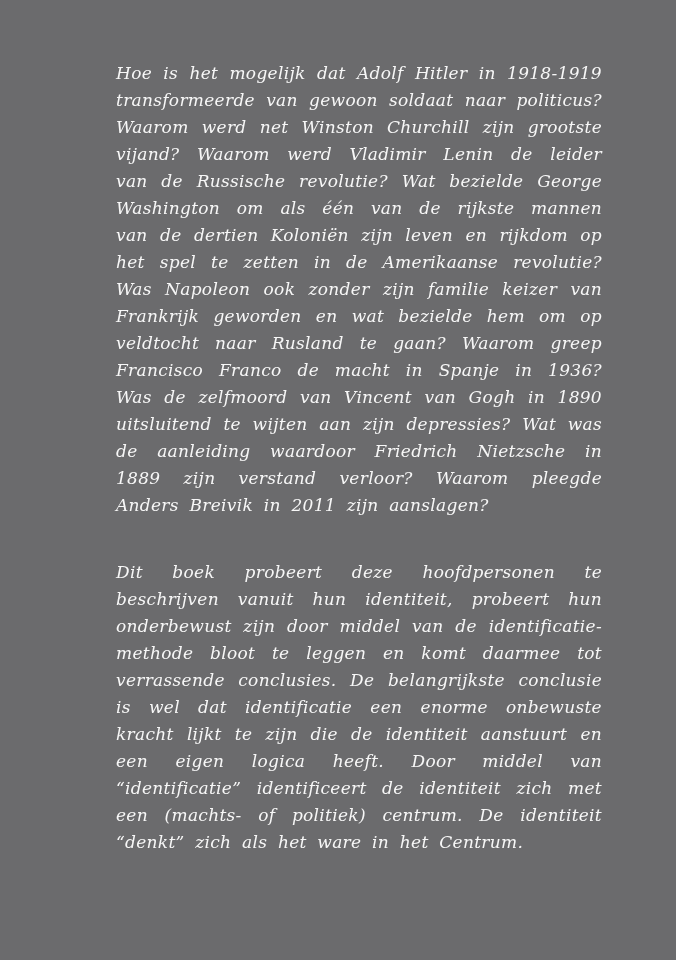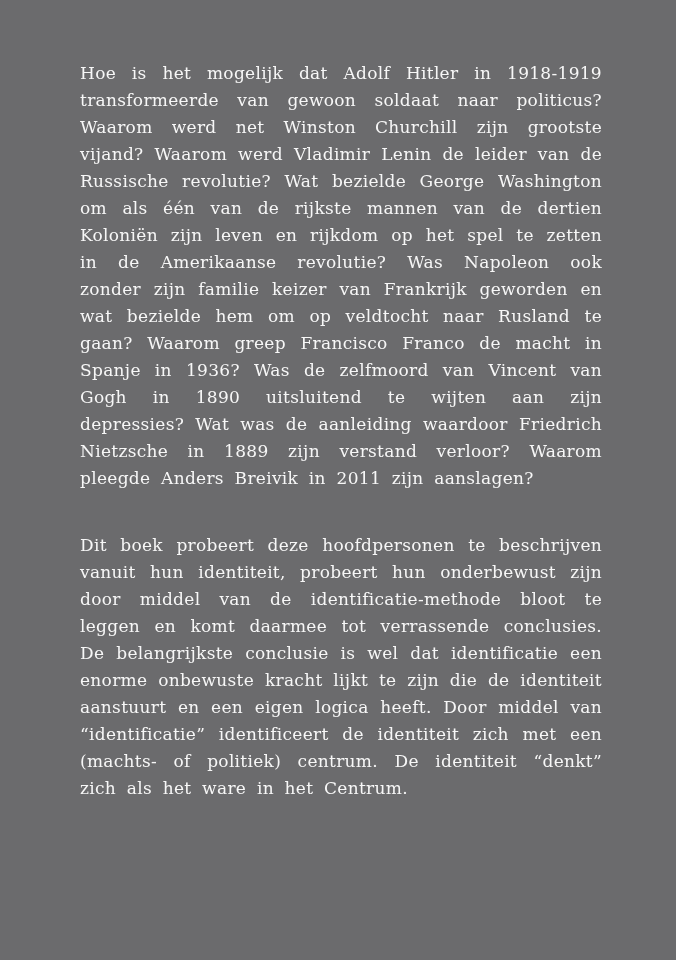--- a/index.html
+++ b/index.html
@@ -9,23 +9,24 @@
   body {
     width: 676px;
     height: 960px;
     background: #6b6b6d;
     overflow: hidden;
   }
   .book-page {
     box-sizing: border-box;
     width: 676px;
     height: 680px;
-    padding: 60px 74px 0 80px;
+    padding: 60px 74px 0 116px;
     color: #f7f7f7;
     font-family: "DejaVu Serif", serif;
+    font-style: italic;
   }
   .para {
     margin: 0 0 40px 0;
     font-size: 17px;
     line-height: 27px;
     text-align: justify;
     word-spacing: 5px;
     letter-spacing: 0.3px;
     text-justify: inter-word;
   }

